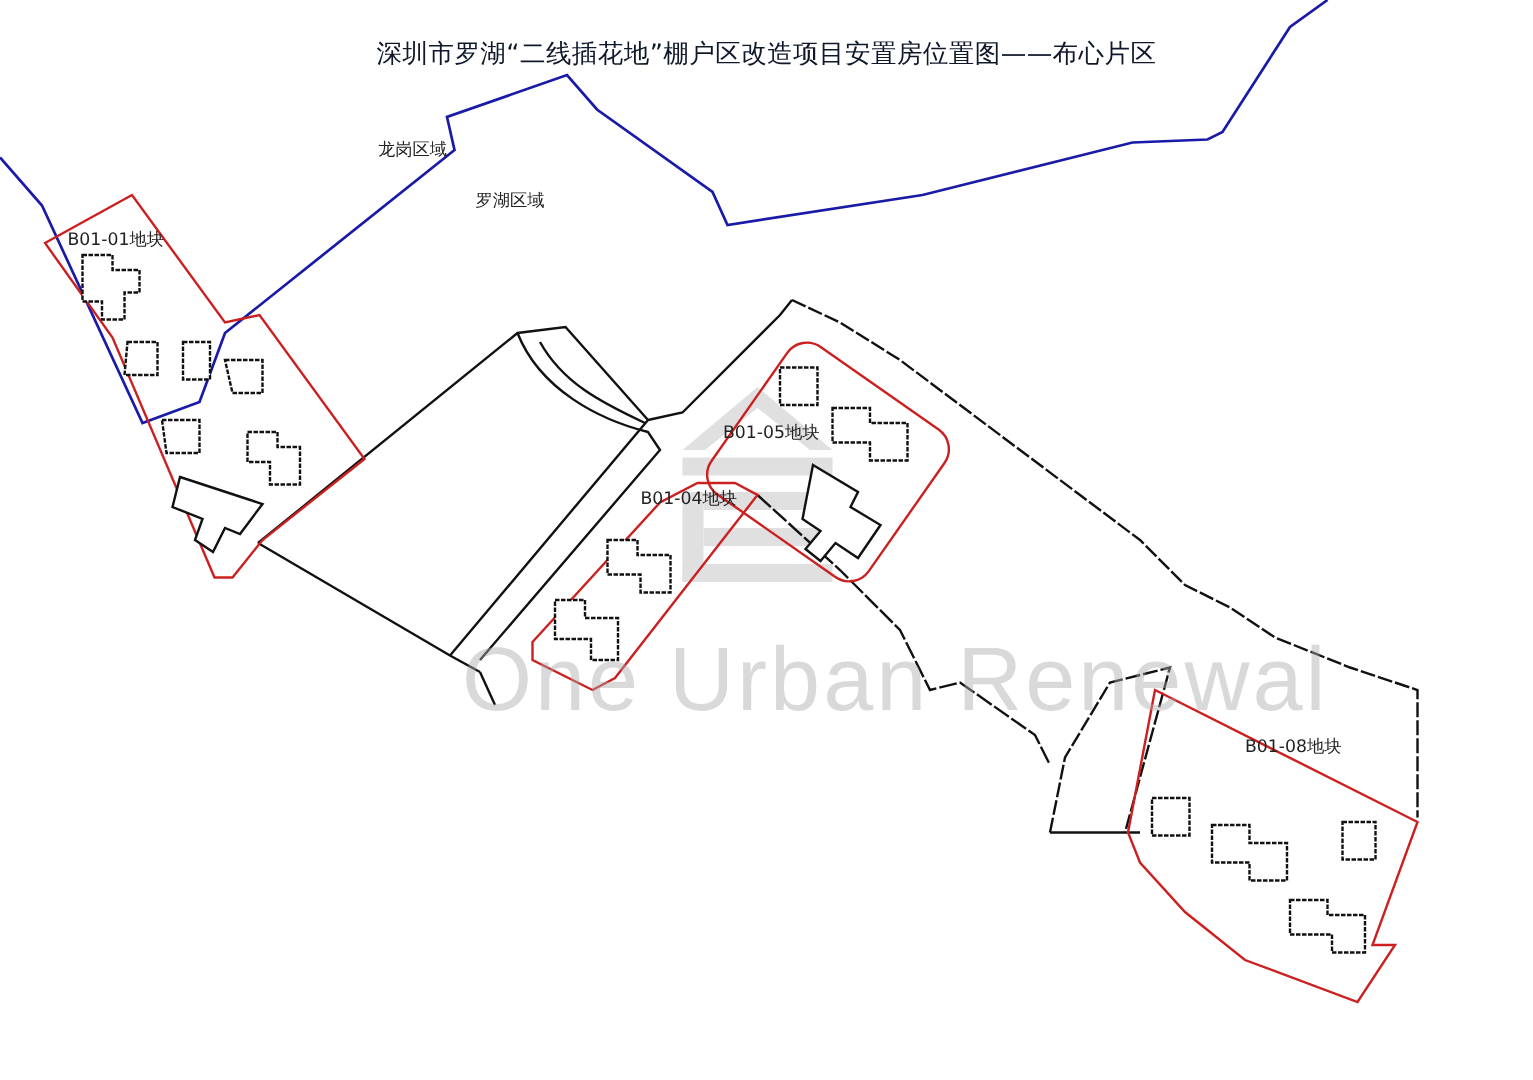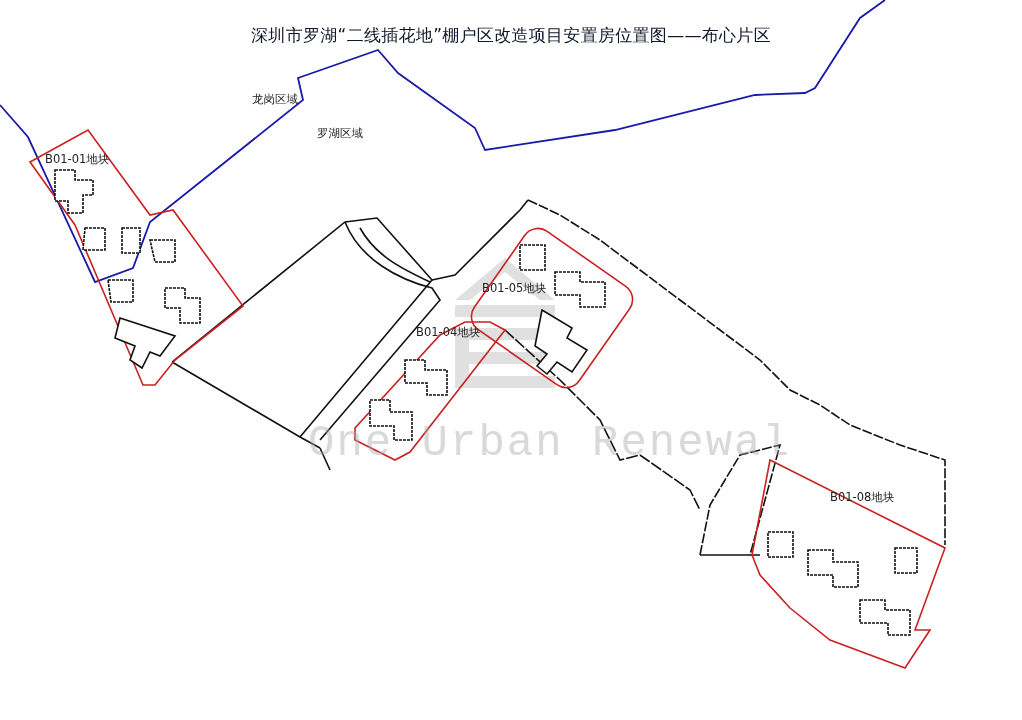--- a/index.html
+++ b/index.html
@@ -1,20 +1,20 @@
 <!DOCTYPE html>
 <html><head>
 <meta charset="utf-8">
 <style>
   html, body { margin: 0; padding: 0; background: #ffffff; }
   body { width: 1022px; height: 720px; position: relative; overflow: hidden; font-family: "DejaVu Sans", "Liberation Sans", sans-serif; }
   .title { position: absolute; left: 0; top: 24px; width: 1022px; text-align: center; font-size: 17px; color: #0f172a; letter-spacing: 0.3px; }
   svg.map { position: absolute; left: 0; top: 0; }
   .lbl { position: absolute; font-size: 11.5px; color: #222; white-space: nowrap; }
-  .wm-text { position: absolute; left: 308px; top: 418px; font-family: Liberation Mono, monospace; font-size: 44px; color: rgba(170,170,170,0.45); letter-spacing: 2px; white-space: nowrap; }
+  .wm-text { position: absolute; left: 308px; top: 418px; font-family: Liberation Sans, sans-serif; font-size: 60px; color: rgba(170,170,170,0.45); letter-spacing: 2px; white-space: nowrap; }
 </style>
 </head>
 <body>
 
 <svg class="map" width="1022" height="720" viewBox="0 0 1022 720" xmlns="http://www.w3.org/2000/svg">
 
   <g fill="#d6d6d6" opacity="0.75">
     <polygon points="455,300 505,258 555,300 540,300 505,272 470,300"></polygon>
     <rect x="455" y="305" width="100" height="12"></rect>
     <rect x="455" y="328" width="14" height="60"></rect>
@@ -70,17 +70,17 @@
     <path d="M860,600 h25 v10 h25 v25 h-22 v-12 h-28 z"></path>
   </g>
 </svg>
 
 <div class="title">深圳市罗湖“二线插花地”棚户区改造项目安置房位置图——布心片区</div>
 
 <div class="lbl" style="left:252px; top:92px;">龙岗区域</div>
 <div class="lbl" style="left:317px; top:126px;">罗湖区域</div>
 
 <div class="lbl" style="left:45px; top:152px;">B01-01地块</div>
-<div class="lbl" style="left:416px; top:325px;">B01-04地块</div>
+<div class="lbl" style="left:427px; top:325px;">B01-04地块</div>
 <div class="lbl" style="left:482px; top:281px;">B01-05地块</div>
 <div class="lbl" style="left:786px; top:490px;margin-left:44px;">B01-08地块</div>
 
 <div class="wm-text">One Urban Renewal</div>
 
 </body></html>

